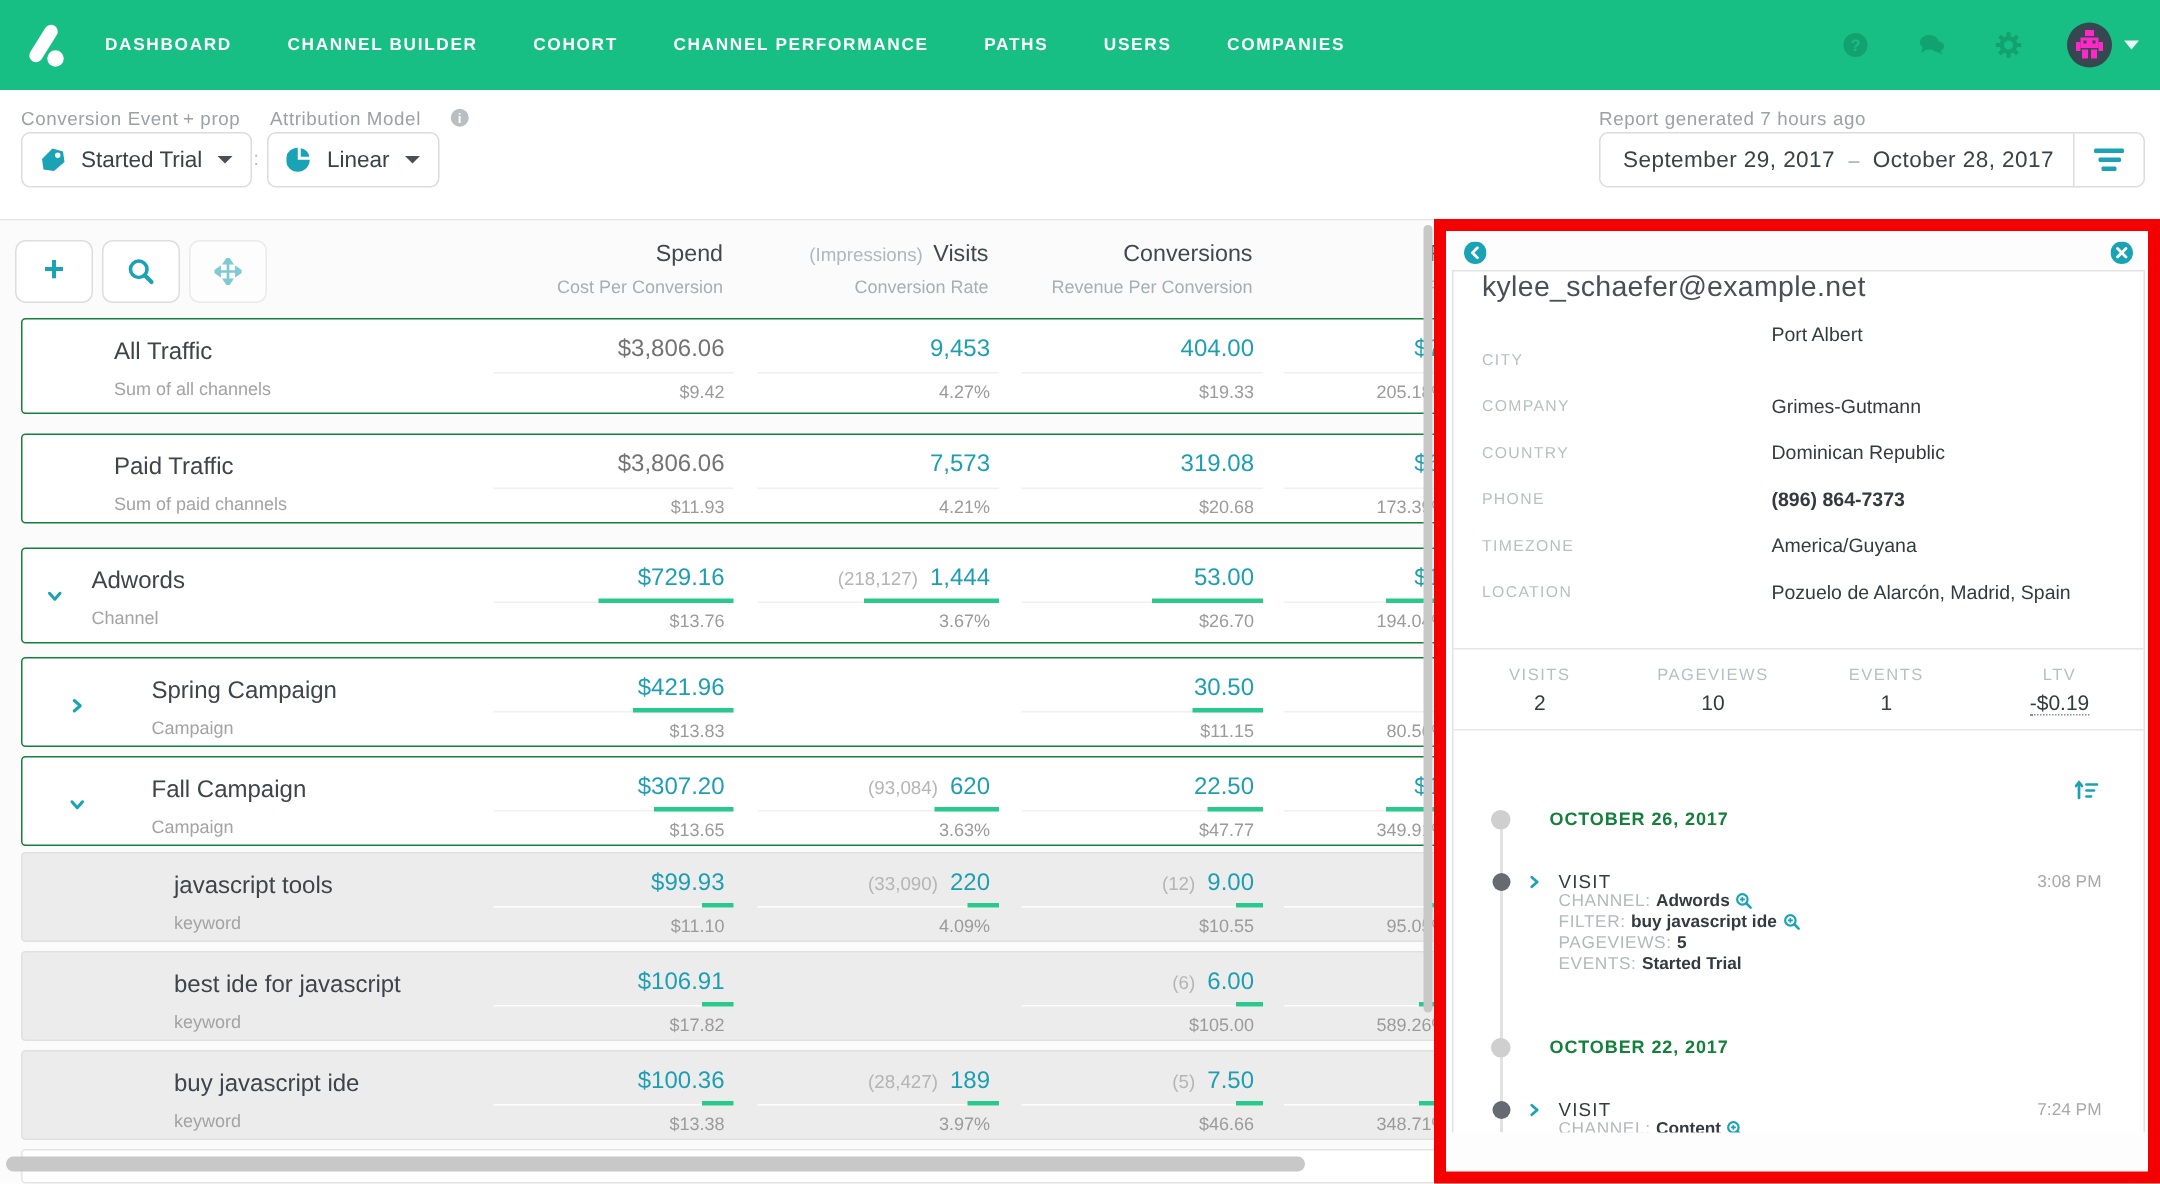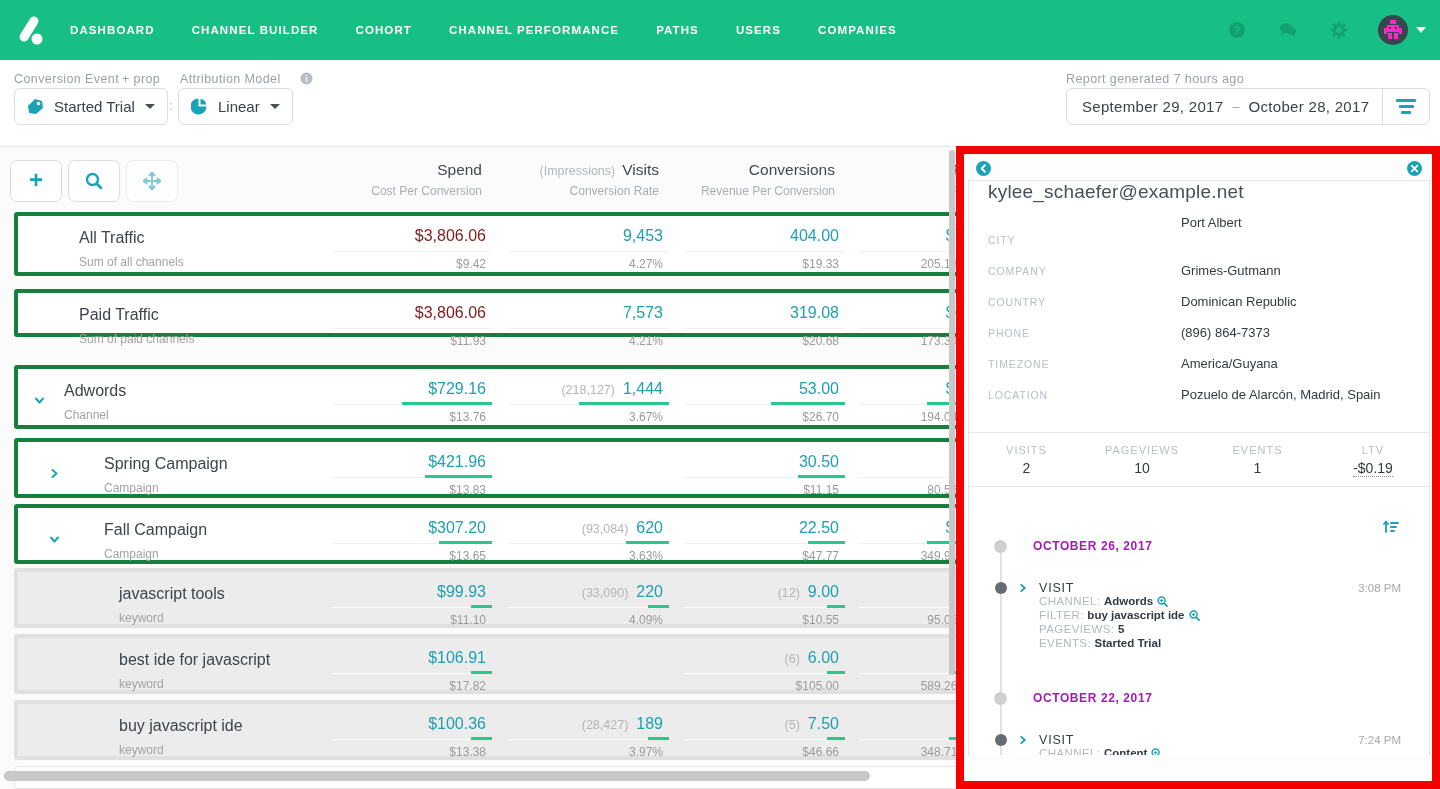--- a/index.html
+++ b/index.html
@@ -48,30 +48,30 @@
   .tbtn.plus { font-size:24px; font-weight:bold; padding-bottom:3px; }
   .theader { position:absolute; left:14px; right:0; top:0; height:62px; }
   .cell { position:absolute; top:0; bottom:0; }
   .c-spend { left:314px; width:160px; } .c-visits { left:490px; width:161px; }
   .c-conv { left:666px; width:161px; } .c-rev { left:841px; width:179px; }
   .hmain { position:absolute; top:14px; right:6px; font-size:15.5px; color:#43484e; white-space:nowrap; }
   .hsub  { position:absolute; top:37px; right:6px; font-size:12px; color:#a9aeb3; white-space:nowrap; }
   .c-rev .hmain, .c-rev .hsub { right:70px; }
   .hpre { color:#b2b7bc; font-size:12.5px; margin-right:7px; }
 
-  .trow { position:absolute; left:14px; width:1412px; background:#fff; border:4px solid #15803d;
+  .trow { position:absolute; left:14px; width:1412px; background:#fff; border:1px solid #15803d;
     border-radius:3px; cursor:pointer; }
   .trow.gray { background:#ececec; border-color:#e0e0e0; }
   .rname { position:absolute; top:13px; font-size:16px; color:#3f444a; white-space:nowrap; }
   .rsub  { position:absolute; top:39px; font-size:12px; color:#a3a3a3; }
   .chev  { position:absolute; top:26px; width:11px; height:11px; stroke:#1aa2b5; stroke-width:2;
     fill:none; stroke-linecap:round; stroke-linejoin:round; }
   .chev.right { transform:rotate(-90deg); }
   .cmain { position:absolute; top:11px; right:6px; white-space:nowrap; font-size:16px; color:#1d9fb1; }
-  .cmain.dark { color:#7f1d1d; }
+  .cmain.dark { color:#737373; }
   .cpre  { color:#b5b5b5; font-size:12.5px; margin-right:8px; }
   .cdiv  { position:absolute; top:35px; left:0; right:0; height:1px; background:#f0f0f0; }
   .gray .cdiv { background:rgba(255,255,255,.95); }
   .cbar  { position:absolute; top:33px; right:0; height:3px; background:#29c98e; }
   .csub  { position:absolute; top:41px; right:6px; font-size:12px; color:#9b9b9b; white-space:nowrap; }
   .c-rev .cmain, .c-rev .csub { right:70px; }
   .ssuf { position:absolute; left:calc(100% + 4px); top:0; color:#29c98e; }
 
   .sliver { position:absolute; left:14px; top:619px; width:1412px; height:23px; background:#fff;
     border:1px solid #e4e4e4; border-radius:3px; }
@@ -93,21 +93,21 @@
   .pstats { position:absolute; left:0; right:0; top:251px; height:55px;
     border-top:1px solid #e6e6e6; border-bottom:1px solid #e6e6e6; }
   .stat { position:absolute; top:0; width:115px; text-align:center; }
   .stat .slabel { margin-top:11px; font-size:11px; color:#b9bec3; letter-spacing:1px; }
   .stat .svalue { margin-top:4px; font-size:14px; color:#343a40; display:inline-block; }
   .stat .svalue.dotted { border-bottom:1px dotted #8a8f94; }
   .tl-line { position:absolute; left:31px; width:2px; background:#e2e2e2; }
   .tl-sort { position:absolute; right:30px; top:338px; width:16px; height:16px; cursor:pointer; }
   .tl-date-dot { position:absolute; left:25px; width:13px; height:13px; border-radius:50%; background:#cfcfcf; }
   .tl-visit-dot { position:absolute; left:26px; width:12px; height:12px; border-radius:50%; background:#666b72; }
-  .tl-date { position:absolute; left:64px; font-size:12px; font-weight:bold; color:#a21caf; letter-spacing:.6px; }
+  .tl-date { position:absolute; left:64px; font-size:12px; font-weight:bold; color:#15803d; letter-spacing:.6px; }
   .tl-chev { position:absolute; left:49px; width:10px; height:10px; stroke:#1aa2b5; stroke-width:2;
     fill:none; stroke-linecap:round; stroke-linejoin:round; transform:rotate(-90deg); cursor:pointer; }
   .tl-title { position:absolute; left:70px; font-size:12.5px; color:#343a40; letter-spacing:.8px; }
   .tl-time { position:absolute; right:28px; font-size:11.5px; color:#a8a8a8; }
   .tl-detail { position:absolute; left:70px; font-size:11.5px; white-space:nowrap; }
   .tl-detail .dl { color:#b3b8bd; letter-spacing:.4px; }
   .tl-detail .dv { color:#343a40; font-weight:bold; }
   .zoom-ic { display:inline-block; vertical-align:-2px; margin-left:4px; }
 </style>
 </head>
@@ -289,21 +289,21 @@
       <div class="csub">$19.33</div>
     </div>
     <div class="cell c-rev">
       <div class="cmain"><span>$7,</span></div>
       <div class="cdiv"></div>
 
       <div class="csub"><span class="sv">205.18%</span><span class="ssuf">$</span></div>
     </div>
   </div>
 
-  <div class="trow" style="top: 142px; height: 48px;">
+  <div class="trow" style="top: 142px; height: 60px;">
 
     <div class="rname" style="left: 61px;">Paid Traffic</div>
     <div class="rsub" style="left: 61px;">Sum of paid channels</div>
     <div class="cell c-spend">
       <div class="cmain dark"><span>$3,806.06</span></div>
       <div class="cdiv"></div>
 
       <div class="csub">$11.93</div>
     </div>
     <div class="cell c-visits">
@@ -521,21 +521,21 @@
   <div class="pcard">
     <div class="ptitle">kylee_schaefer@example.net</div>
     <div id="fields-host">
         <div class="pfield-label" style="top: 53px;">CITY</div>
         <div class="pfield-value" style="top: 36px;">Port Albert</div>
         <div class="pfield-label" style="top: 84px;">COMPANY</div>
         <div class="pfield-value" style="top: 84px;">Grimes-Gutmann</div>
         <div class="pfield-label" style="top: 115px;">COUNTRY</div>
         <div class="pfield-value" style="top: 115px;">Dominican Republic</div>
         <div class="pfield-label" style="top: 146px;">PHONE</div>
-        <div class="pfield-value" style="top: 146px;">(896) 864-7373</div>
+        <div class="pfield-value" style="top: 146px; font-weight: bold;">(896) 864-7373</div>
         <div class="pfield-label" style="top: 177px;">TIMEZONE</div>
         <div class="pfield-value" style="top: 177px;">America/Guyana</div>
         <div class="pfield-label" style="top: 208px;">LOCATION</div>
         <div class="pfield-value" style="top: 208px;">Pozuelo de Alarcón, Madrid, Spain</div>
       </div>
     <div class="pstats" id="stats-host">
         <div class="stat" style="left: 0px;"><div class="slabel">VISITS</div><div class="svalue">2</div></div>
         <div class="stat" style="left: 115.5px;"><div class="slabel">PAGEVIEWS</div><div class="svalue">10</div></div>
         <div class="stat" style="left: 231px;"><div class="slabel">EVENTS</div><div class="svalue">1</div></div>
         <div class="stat" style="left: 346.5px;"><div class="slabel">LTV</div><div class="svalue dotted">-$0.19</div></div>

